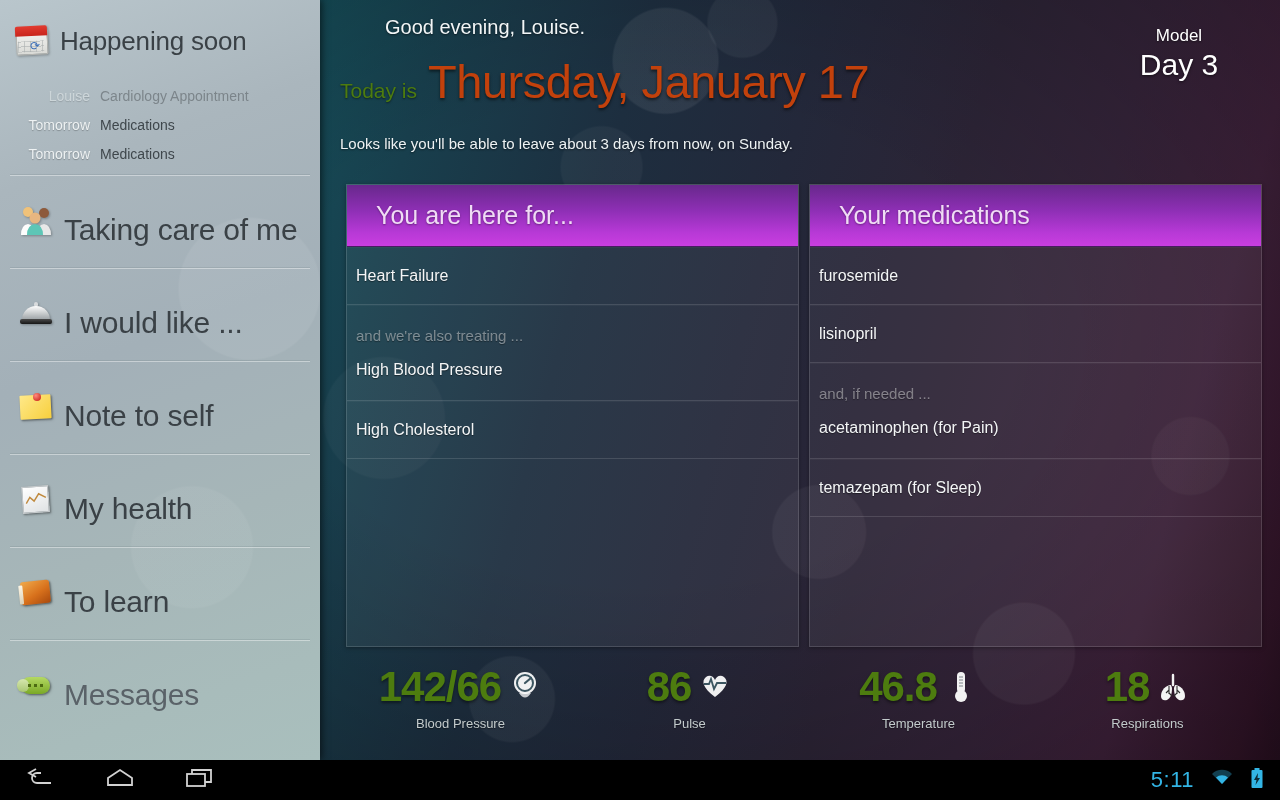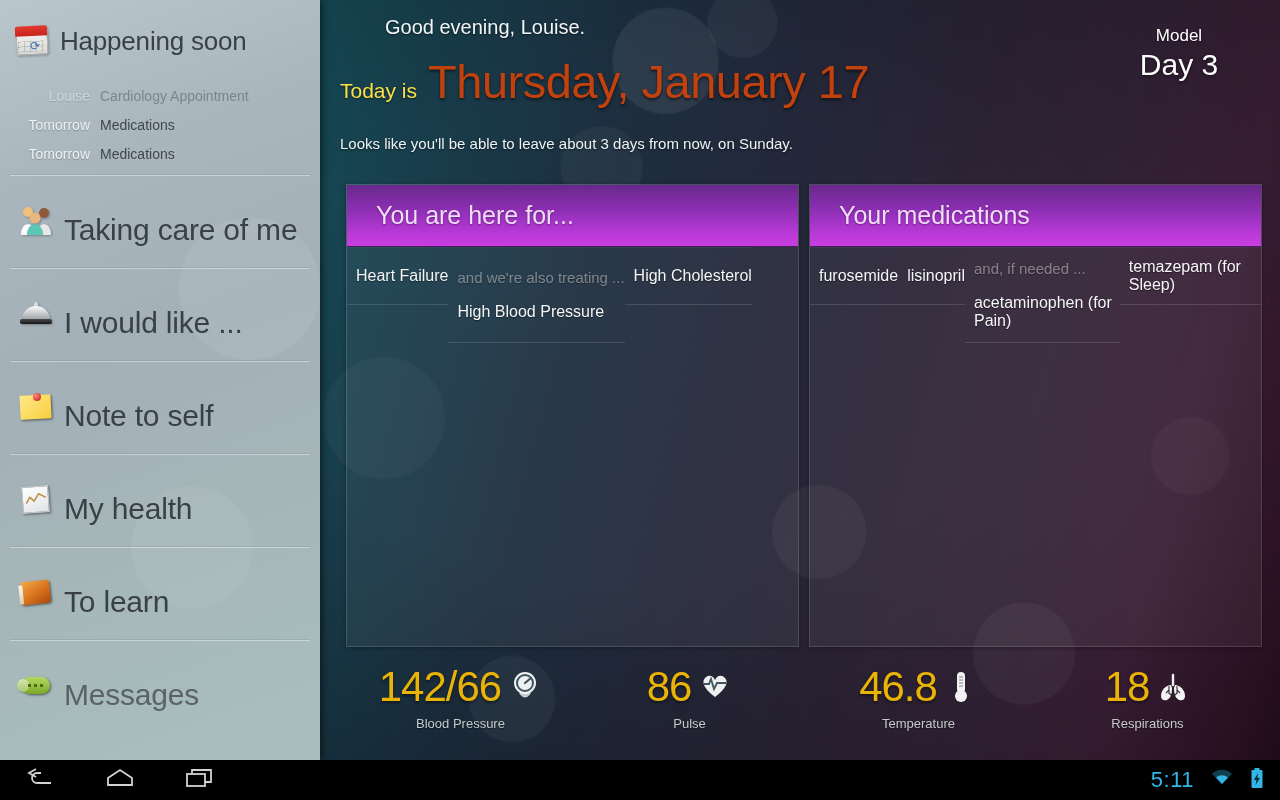--- a/index.html
+++ b/index.html
@@ -117,21 +117,21 @@
   .ico-msg:before { content:""; position:absolute; left:-4px; top:2px; width:12px; height:13px;
      background:linear-gradient(#d6e7ae,#a9c673); border-radius:7px; }
   .ico-msg .dots { position:absolute; left:7px; top:7px; width:16px; height:3px;
      background:repeating-linear-gradient(90deg,#4d6b12 0 3px, transparent 3px 6px); }
 
   
   .header { position:absolute; left:320px; top:0; width:960px; height:175px; }
   .greet { position:absolute; left:20px; top:16px; font-size:20px; color:#f2f6f7;
      text-shadow:0 1px 2px rgba(0,0,0,.5);margin-left:45px; }
   .todayline { position:absolute; left:20px; top:54px; display:flex; align-items:baseline; }
-  .today-lbl { font-size:21px; color:#fde047; text-shadow:0 1px 2px rgba(0,0,0,.5); }
+  .today-lbl { font-size:21px; color:#4d7c0f; text-shadow:0 1px 2px rgba(0,0,0,.5); }
   .today-date { font-size:47px; color:#c2410c; margin-left:11px; letter-spacing:-0.5px;
      text-shadow:0 2px 3px rgba(0,0,0,.55); }
   .subline { position:absolute; left:20px; top:135px; font-size:15px; color:#eef3f4;
      text-shadow:0 1px 2px rgba(0,0,0,.5); }
 
   .logo-wrap { position:absolute; right:21px; top:17px; width:160px; text-align:center; }
   .logo-img { width:160px; height:85px; position:relative; overflow:hidden;
      background:linear-gradient(#7fb6c8 0%, #93c3d1 42%, #6a93a4 60%, #3a4a55 75%, #2a333c 100%);
      box-shadow:0 1px 3px rgba(0,0,0,.5); }
   .logo-img .bldg { position:absolute; left:0; bottom:0; width:160px; height:26px;
@@ -150,38 +150,38 @@
   .cards { position:absolute; left:346px; top:184px; width:916px; height:463px;
      display:flex; gap:10px; }
   .card { width:453px; height:463px; display:flex; flex-direction:column;
      border:1px solid rgba(255,255,255,0.14);
      background:rgba(255,255,255,0.055);
      box-shadow:0 1px 4px rgba(0,0,0,.35); }
   .card-head { height:62px; display:flex; align-items:center; padding-left:29px;
      background:linear-gradient(#68288c 0%, #8e2fb5 42%, #b739d6 78%, #c93ee0 100%);
      border-bottom:1px solid rgba(0,0,0,.3); }
   .card-head-t { font-size:25px; color:#f0dcf5; text-shadow:0 1px 2px rgba(0,0,0,.35); }
-  .card-body { flex:1; display:flex; flex-direction:row; }
+  .card-body { flex:1; display:flex; flex-direction:column; }
   .row { padding:0 0 0 9px; display:flex; align-items:center;
      border-bottom:1px solid rgba(255,255,255,0.13);
      box-shadow:inset 0 1px 0 rgba(255,255,255,0.035); }
   .row.item { height:58px; }
   .row.grouped { height:96px; flex-direction:column; align-items:flex-start;
      justify-content:center; }
   .row-txt { font-size:16px; color:#f4f6f7; text-shadow:0 1px 1px rgba(0,0,0,.45); }
   .row-note { font-size:15px; color:rgba(255,255,255,0.42); margin-bottom:17px;
      text-shadow:0 1px 1px rgba(0,0,0,.35); }
   .row-filler { flex:1; }
 
   
   .vitals { position:absolute; left:346px; top:658px; width:916px; height:96px;
      display:flex; }
   .vital { flex:1; display:flex; flex-direction:column; align-items:center; }
   .vital-top { display:flex; align-items:center; height:58px; }
-  .vital-num { font-size:42px; font-weight:normal; color:#eab308; letter-spacing:-1px;
+  .vital-num { font-size:42px; font-weight:bold; color:#4d7c0f; letter-spacing:-1px;
      text-shadow:0 2px 3px rgba(0,0,0,.45); }
   .vital-ico { margin-left:7px; width:34px; height:36px; position:relative; }
   .vital-lbl { font-size:13px; color:#c3cbcc; text-shadow:0 1px 1px rgba(0,0,0,.45); }
 
   
   .navbar { position:absolute; left:0; top:760px; width:1280px; height:40px;
      background:#000; display:flex; align-items:center; }
   .nav-btn { width:80px; height:40px; display:flex; align-items:center; justify-content:center; }
   .status { position:absolute; right:16px; top:760px; height:40px; display:flex;
      align-items:center; gap:16px; }

